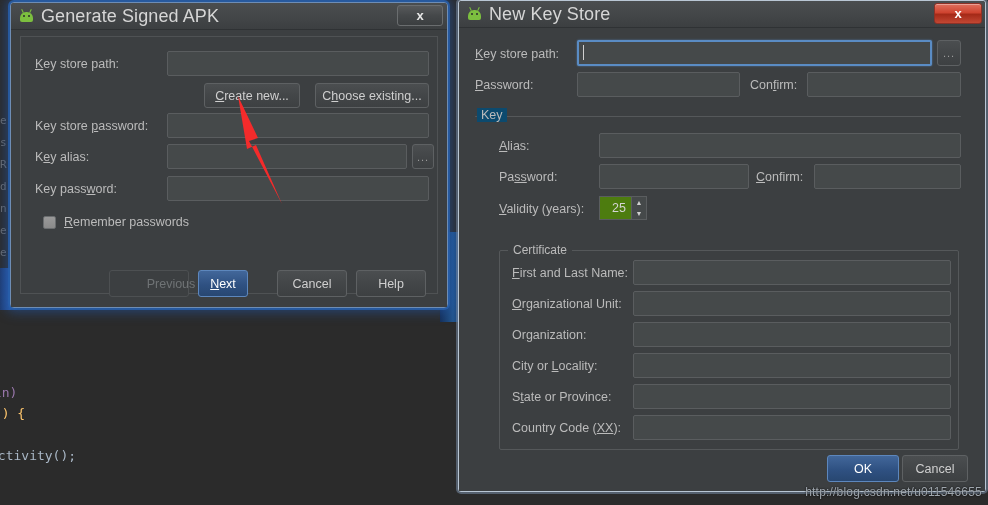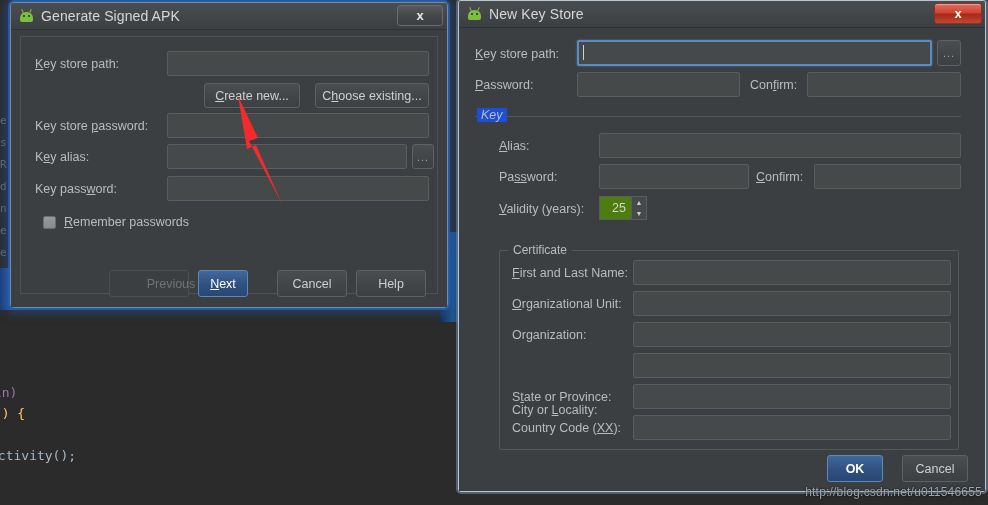--- a/index.html
+++ b/index.html
@@ -86,21 +86,21 @@
     position: relative;
     height: 27px;
     background: linear-gradient(180deg,#4a4d4f 0%, #434648 55%, #3c3f41 100%);
     border-bottom: 1px solid #2f3234;
     display: flex;
     align-items: center;
     padding-left: 8px;
     border-radius: 3px 3px 0 0;
   }
   .title-text {
-    font-size: 14px;
+    font-size: 18px;
     color: #d6d6d6;
     margin-left: 7px;
     letter-spacing: .1px;
   }
   .android-icon {
     width: 15px; height: 15px;
     display: inline-block;
     position: relative;
     flex: 0 0 auto;
   }
@@ -382,21 +382,21 @@
         <span class="caret"></span>
       </div>
       <div class="btn ellipsis" style="left:478px; top:12px; width:24px; height:26px;">...</div>
 
       <span class="lbl" style="left:16px; top:50px;"><u>P</u>assword:</span>
       <div class="field" style="left:118px; top:44px; width:163px; height:25px;"></div>
       <span class="lbl" style="left:291px; top:50px;">Con<u>f</u>irm:</span>
       <div class="field" style="left:348px; top:44px; width:154px; height:25px;"></div>
 
       <div class="group noborder" style="left:16px; top:88px; width:486px; height:0px;"></div>
-      <span class="lbl" style="left:18px; top:80px; background:#1d4ed8; padding:0 4px;font-style:italic;">Key</span>
+      <span class="lbl" style="left:18px; top:80px; background:#0c4a6e; padding:0 4px;">Key</span>
 
       <span class="lbl" style="left:40px; top:111px;"><u>A</u>lias:</span>
       <div class="field" style="left:140px; top:105px; width:362px; height:25px;"></div>
 
       <span class="lbl" style="left:40px; top:142px;">Pa<u>ss</u>word:</span>
       <div class="field" style="left:140px; top:136px; width:150px; height:25px;"></div>
       <span class="lbl" style="left:297px; top:142px;"><u>C</u>onfirm:</span>
       <div class="field" style="left:355px; top:136px; width:147px; height:25px;"></div>
 
       <span class="lbl" style="left:40px; top:174px;"><u>V</u>alidity (years):</span>
@@ -413,30 +413,30 @@
 
         <span class="lbl" style="left:12px; top:15px;"><u>F</u>irst and Last Name:</span>
         <div class="field" style="left:133px; top:9px; width:318px; height:25px;"></div>
 
         <span class="lbl" style="left:12px; top:46px;"><u>O</u>rganizational Unit:</span>
         <div class="field" style="left:133px; top:40px; width:318px; height:25px;"></div>
 
         <span class="lbl" style="left:12px; top:77px;">Or<u>g</u>anization:</span>
         <div class="field" style="left:133px; top:71px; width:318px; height:25px;"></div>
 
-        <span class="lbl" style="left:12px; top:108px;margin-top:44px;">City or <u>L</u>ocality:</span>
+        <span class="lbl" style="left:12px; top:108px;">City or <u>L</u>ocality:</span>
         <div class="field" style="left:133px; top:102px; width:318px; height:25px;"></div>
 
         <span class="lbl" style="left:12px; top:139px;">S<u>t</u>ate or Province:</span>
         <div class="field" style="left:133px; top:133px; width:318px; height:25px;"></div>
 
         <span class="lbl" style="left:12px; top:170px;">Country Code (<u>XX</u>):</span>
         <div class="field" style="left:133px; top:164px; width:318px; height:25px;"></div>
       </div>
 
-      <div class="btn default" style="left:368px; top:427px; width:56px; height:27px; font-weight:bold;">OK</div>
+      <div class="btn default" style="left:368px; top:427px; width:72px; height:27px; font-weight:normal;">OK</div>
       <div class="btn" style="left:443px; top:427px; width:66px; height:27px;">Cancel</div>
     </div>
   </div>
 
   <div class="watermark">http://blog.csdn.net/u011546655</div>
 
 </div>
 
 </body></html>

